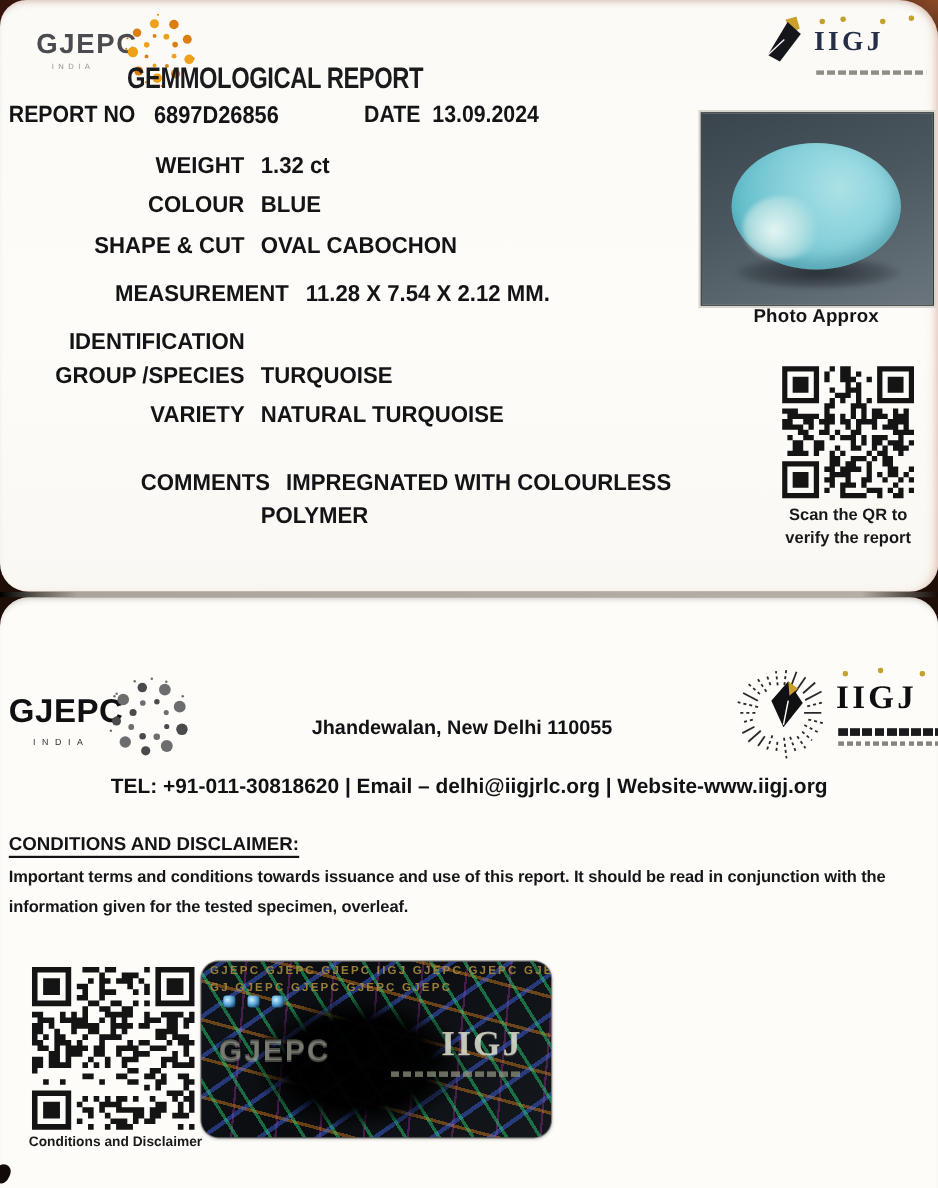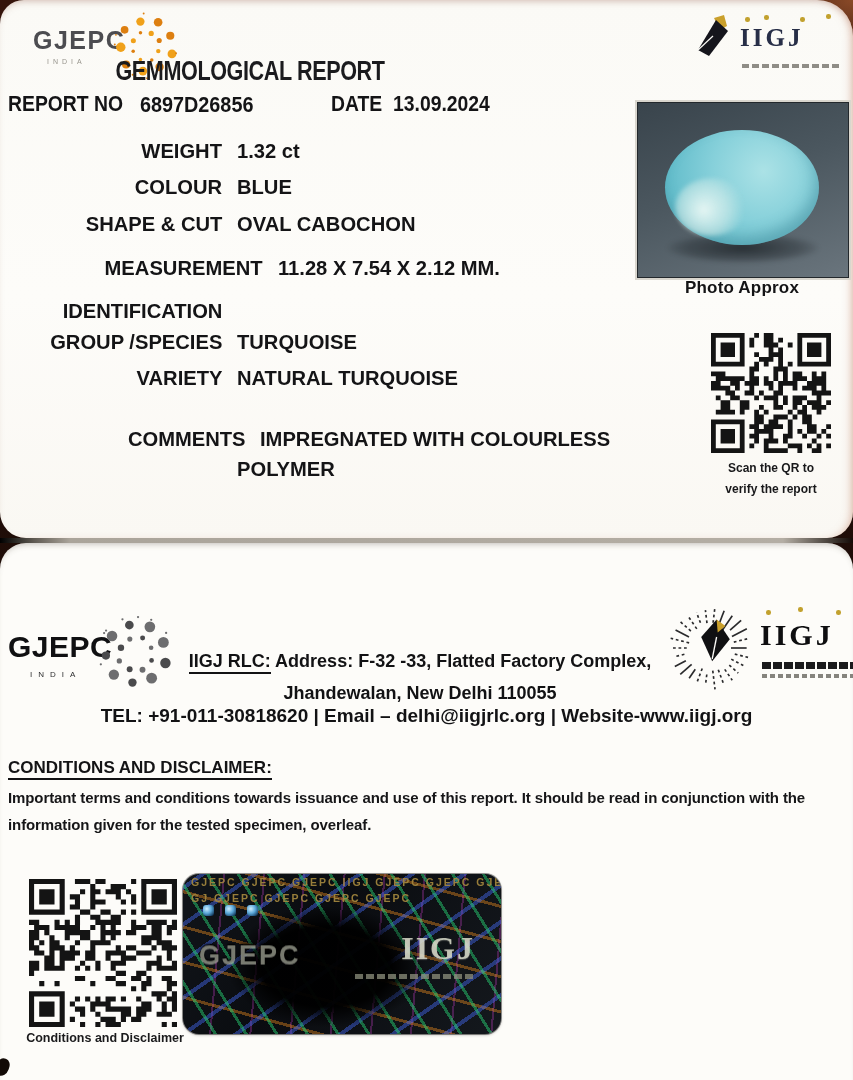--- a/index.html
+++ b/index.html
@@ -59,21 +59,21 @@
     background:radial-gradient(circle at 40% 55%, rgba(240,250,246,.9) 0%, rgba(220,240,236,.55) 45%, rgba(220,240,236,0) 75%);
     filter:blur(2px);}
   #gem-shadow{position:absolute;left:30px;top:130px;width:150px;height:30px;border-radius:50%;
     background:radial-gradient(ellipse at center, rgba(8,12,15,.6) 0%, rgba(8,12,15,.25) 55%, rgba(8,12,15,0) 75%);
     filter:blur(2px);}
   #photo-caption{position:absolute;left:637px;top:278px;width:210px;text-align:center;
     font-size:17px;font-weight:800;letter-spacing:.2px;}
 
   #qr-top{position:absolute;left:711px;top:332px;}
   #qr-top-caption{position:absolute;left:691px;top:458px;width:160px;text-align:center;
-    font-size:12px;font-weight:700;line-height:21px;color:#18181a;}
+    font-size:15px;font-weight:700;line-height:21px;color:#18181a;}
 
   
   #gjepc-bottom-txt{position:absolute;left:8px;top:630px;font-size:30px;font-weight:800;letter-spacing:.5px;color:#101012;}
   #gjepc-bottom-sub{position:absolute;left:30px;top:670px;font-size:8px;letter-spacing:6px;color:#2c2c2e;}
   #sun-bottom{position:absolute;left:96px;top:614px;}
   #rays{position:absolute;left:666px;top:604px;}
   #iigj-bottom-text{position:absolute;left:760px;top:618px;font-size:30px;letter-spacing:3px;color:#0e0e10;}
   #iigj-bottom-bar1{position:absolute;left:762px;top:662px;width:112px;height:7px;
     background:repeating-linear-gradient(90deg,#1b1b1d 0 9px,transparent 9px 11px);}
   #iigj-bottom-bar2{position:absolute;left:762px;top:674px;width:112px;height:4px;
@@ -299,21 +299,20 @@
     </svg>
   <div id="iigj-bottom-text" class="iigj-serif">IIGJ</div>
   <div class="gold-dot" style="left:766px;top:610px;"></div>
   <div class="gold-dot" style="left:798px;top:607px;"></div>
   <div class="gold-dot" style="left:836px;top:610px;"></div>
   <div id="iigj-bottom-bar1"></div>
   <div id="iigj-bottom-bar2"></div>
 </div>
 
 <div id="address">
-  <div><span id="org-label">IIGJ RLC:</span><span> Address: F-32 -33, Flatted Factory Complex,</span></div>
   <div>Jhandewalan, New Delhi 110055</div>
 </div>
 <div id="contact">TEL: +91-011-30818620 | Email – delhi@iigjrlc.org | Website-www.iigj.org</div>
 
 <div id="disc-heading"><span>CONDITIONS AND DISCLAIMER:</span></div>
 <div id="disc-text">Important terms and conditions towards issuance and use of this report. It should be read in conjunction with the information given for the tested specimen, overleaf.</div>
 
 <svg id="qr-bottom" width="148" height="150" viewBox="0 0 100 100">
     <path d="M31.03 0.00h3.45v3.45h-3.45zM34.48 0.00h3.45v3.45h-3.45zM37.93 0.00h3.45v3.45h-3.45zM44.83 0.00h3.45v3.45h-3.45zM48.28 0.00h3.45v3.45h-3.45zM68.97 0.00h3.45v3.45h-3.45zM41.38 3.45h3.45v3.45h-3.45zM55.17 3.45h3.45v3.45h-3.45zM58.62 3.45h3.45v3.45h-3.45zM62.07 3.45h3.45v3.45h-3.45zM34.48 6.90h3.45v3.45h-3.45zM41.38 6.90h3.45v3.45h-3.45zM44.83 6.90h3.45v3.45h-3.45zM51.72 6.90h3.45v3.45h-3.45zM55.17 6.90h3.45v3.45h-3.45zM58.62 6.90h3.45v3.45h-3.45zM65.52 6.90h3.45v3.45h-3.45zM27.59 10.34h3.45v3.45h-3.45zM31.03 10.34h3.45v3.45h-3.45zM41.38 10.34h3.45v3.45h-3.45zM58.62 10.34h3.45v3.45h-3.45zM68.97 10.34h3.45v3.45h-3.45zM31.03 13.79h3.45v3.45h-3.45zM41.38 13.79h3.45v3.45h-3.45zM44.83 13.79h3.45v3.45h-3.45zM48.28 13.79h3.45v3.45h-3.45zM62.07 13.79h3.45v3.45h-3.45zM68.97 13.79h3.45v3.45h-3.45zM27.59 17.24h3.45v3.45h-3.45zM31.03 17.24h3.45v3.45h-3.45zM41.38 17.24h3.45v3.45h-3.45zM34.48 20.69h3.45v3.45h-3.45zM37.93 20.69h3.45v3.45h-3.45zM48.28 20.69h3.45v3.45h-3.45zM51.72 20.69h3.45v3.45h-3.45zM62.07 20.69h3.45v3.45h-3.45zM68.97 20.69h3.45v3.45h-3.45zM31.03 24.14h3.45v3.45h-3.45zM41.38 24.14h3.45v3.45h-3.45zM44.83 24.14h3.45v3.45h-3.45zM55.17 24.14h3.45v3.45h-3.45zM58.62 24.14h3.45v3.45h-3.45zM0.00 27.59h3.45v3.45h-3.45zM3.45 27.59h3.45v3.45h-3.45zM17.24 27.59h3.45v3.45h-3.45zM24.14 27.59h3.45v3.45h-3.45zM31.03 27.59h3.45v3.45h-3.45zM44.83 27.59h3.45v3.45h-3.45zM48.28 27.59h3.45v3.45h-3.45zM51.72 27.59h3.45v3.45h-3.45zM55.17 27.59h3.45v3.45h-3.45zM58.62 27.59h3.45v3.45h-3.45zM68.97 27.59h3.45v3.45h-3.45zM79.31 27.59h3.45v3.45h-3.45zM82.76 27.59h3.45v3.45h-3.45zM86.21 27.59h3.45v3.45h-3.45zM89.66 27.59h3.45v3.45h-3.45zM96.55 27.59h3.45v3.45h-3.45zM3.45 31.03h3.45v3.45h-3.45zM6.90 31.03h3.45v3.45h-3.45zM10.34 31.03h3.45v3.45h-3.45zM17.24 31.03h3.45v3.45h-3.45zM20.69 31.03h3.45v3.45h-3.45zM24.14 31.03h3.45v3.45h-3.45zM27.59 31.03h3.45v3.45h-3.45zM31.03 31.03h3.45v3.45h-3.45zM41.38 31.03h3.45v3.45h-3.45zM48.28 31.03h3.45v3.45h-3.45zM55.17 31.03h3.45v3.45h-3.45zM68.97 31.03h3.45v3.45h-3.45zM72.41 31.03h3.45v3.45h-3.45zM75.86 31.03h3.45v3.45h-3.45zM82.76 31.03h3.45v3.45h-3.45zM86.21 31.03h3.45v3.45h-3.45zM93.10 31.03h3.45v3.45h-3.45zM96.55 31.03h3.45v3.45h-3.45zM0.00 34.48h3.45v3.45h-3.45zM3.45 34.48h3.45v3.45h-3.45zM10.34 34.48h3.45v3.45h-3.45zM24.14 34.48h3.45v3.45h-3.45zM27.59 34.48h3.45v3.45h-3.45zM31.03 34.48h3.45v3.45h-3.45zM34.48 34.48h3.45v3.45h-3.45zM37.93 34.48h3.45v3.45h-3.45zM48.28 34.48h3.45v3.45h-3.45zM51.72 34.48h3.45v3.45h-3.45zM55.17 34.48h3.45v3.45h-3.45zM58.62 34.48h3.45v3.45h-3.45zM65.52 34.48h3.45v3.45h-3.45zM68.97 34.48h3.45v3.45h-3.45zM82.76 34.48h3.45v3.45h-3.45zM86.21 34.48h3.45v3.45h-3.45zM93.10 34.48h3.45v3.45h-3.45zM0.00 37.93h3.45v3.45h-3.45zM3.45 37.93h3.45v3.45h-3.45zM13.79 37.93h3.45v3.45h-3.45zM24.14 37.93h3.45v3.45h-3.45zM34.48 37.93h3.45v3.45h-3.45zM37.93 37.93h3.45v3.45h-3.45zM48.28 37.93h3.45v3.45h-3.45zM55.17 37.93h3.45v3.45h-3.45zM75.86 37.93h3.45v3.45h-3.45zM79.31 37.93h3.45v3.45h-3.45zM82.76 37.93h3.45v3.45h-3.45zM86.21 37.93h3.45v3.45h-3.45zM0.00 41.38h3.45v3.45h-3.45zM6.90 41.38h3.45v3.45h-3.45zM13.79 41.38h3.45v3.45h-3.45zM17.24 41.38h3.45v3.45h-3.45zM31.03 41.38h3.45v3.45h-3.45zM41.38 41.38h3.45v3.45h-3.45zM44.83 41.38h3.45v3.45h-3.45zM48.28 41.38h3.45v3.45h-3.45zM51.72 41.38h3.45v3.45h-3.45zM75.86 41.38h3.45v3.45h-3.45zM79.31 41.38h3.45v3.45h-3.45zM86.21 41.38h3.45v3.45h-3.45zM89.66 41.38h3.45v3.45h-3.45zM93.10 41.38h3.45v3.45h-3.45zM0.00 44.83h3.45v3.45h-3.45zM3.45 44.83h3.45v3.45h-3.45zM13.79 44.83h3.45v3.45h-3.45zM17.24 44.83h3.45v3.45h-3.45zM20.69 44.83h3.45v3.45h-3.45zM27.59 44.83h3.45v3.45h-3.45zM41.38 44.83h3.45v3.45h-3.45zM58.62 44.83h3.45v3.45h-3.45zM65.52 44.83h3.45v3.45h-3.45zM68.97 44.83h3.45v3.45h-3.45zM82.76 44.83h3.45v3.45h-3.45zM89.66 44.83h3.45v3.45h-3.45zM93.10 44.83h3.45v3.45h-3.45zM96.55 44.83h3.45v3.45h-3.45zM3.45 48.28h3.45v3.45h-3.45zM6.90 48.28h3.45v3.45h-3.45zM13.79 48.28h3.45v3.45h-3.45zM20.69 48.28h3.45v3.45h-3.45zM24.14 48.28h3.45v3.45h-3.45zM27.59 48.28h3.45v3.45h-3.45zM31.03 48.28h3.45v3.45h-3.45zM37.93 48.28h3.45v3.45h-3.45zM41.38 48.28h3.45v3.45h-3.45zM51.72 48.28h3.45v3.45h-3.45zM55.17 48.28h3.45v3.45h-3.45zM58.62 48.28h3.45v3.45h-3.45zM62.07 48.28h3.45v3.45h-3.45zM72.41 48.28h3.45v3.45h-3.45zM75.86 48.28h3.45v3.45h-3.45zM79.31 48.28h3.45v3.45h-3.45zM93.10 48.28h3.45v3.45h-3.45zM10.34 51.72h3.45v3.45h-3.45zM13.79 51.72h3.45v3.45h-3.45zM20.69 51.72h3.45v3.45h-3.45zM24.14 51.72h3.45v3.45h-3.45zM27.59 51.72h3.45v3.45h-3.45zM37.93 51.72h3.45v3.45h-3.45zM41.38 51.72h3.45v3.45h-3.45zM51.72 51.72h3.45v3.45h-3.45zM62.07 51.72h3.45v3.45h-3.45zM65.52 51.72h3.45v3.45h-3.45zM68.97 51.72h3.45v3.45h-3.45zM86.21 51.72h3.45v3.45h-3.45zM93.10 51.72h3.45v3.45h-3.45zM0.00 55.17h3.45v3.45h-3.45zM3.45 55.17h3.45v3.45h-3.45zM10.34 55.17h3.45v3.45h-3.45zM13.79 55.17h3.45v3.45h-3.45zM20.69 55.17h3.45v3.45h-3.45zM34.48 55.17h3.45v3.45h-3.45zM44.83 55.17h3.45v3.45h-3.45zM55.17 55.17h3.45v3.45h-3.45zM58.62 55.17h3.45v3.45h-3.45zM62.07 55.17h3.45v3.45h-3.45zM79.31 55.17h3.45v3.45h-3.45zM82.76 55.17h3.45v3.45h-3.45zM86.21 55.17h3.45v3.45h-3.45zM96.55 55.17h3.45v3.45h-3.45zM0.00 58.62h3.45v3.45h-3.45zM3.45 58.62h3.45v3.45h-3.45zM10.34 58.62h3.45v3.45h-3.45zM13.79 58.62h3.45v3.45h-3.45zM17.24 58.62h3.45v3.45h-3.45zM20.69 58.62h3.45v3.45h-3.45zM31.03 58.62h3.45v3.45h-3.45zM37.93 58.62h3.45v3.45h-3.45zM44.83 58.62h3.45v3.45h-3.45zM55.17 58.62h3.45v3.45h-3.45zM79.31 58.62h3.45v3.45h-3.45zM86.21 58.62h3.45v3.45h-3.45zM89.66 58.62h3.45v3.45h-3.45zM93.10 58.62h3.45v3.45h-3.45zM96.55 58.62h3.45v3.45h-3.45zM0.00 62.07h3.45v3.45h-3.45zM58.62 62.07h3.45v3.45h-3.45zM62.07 62.07h3.45v3.45h-3.45zM72.41 62.07h3.45v3.45h-3.45zM75.86 62.07h3.45v3.45h-3.45zM31.03 65.52h3.45v3.45h-3.45zM34.48 65.52h3.45v3.45h-3.45zM51.72 65.52h3.45v3.45h-3.45zM55.17 65.52h3.45v3.45h-3.45zM68.97 65.52h3.45v3.45h-3.45zM72.41 65.52h3.45v3.45h-3.45zM79.31 65.52h3.45v3.45h-3.45zM89.66 65.52h3.45v3.45h-3.45zM93.10 65.52h3.45v3.45h-3.45zM6.90 68.97h3.45v3.45h-3.45zM17.24 68.97h3.45v3.45h-3.45zM41.38 68.97h3.45v3.45h-3.45zM58.62 68.97h3.45v3.45h-3.45zM62.07 68.97h3.45v3.45h-3.45zM75.86 68.97h3.45v3.45h-3.45zM79.31 68.97h3.45v3.45h-3.45zM93.10 68.97h3.45v3.45h-3.45zM96.55 68.97h3.45v3.45h-3.45zM68.97 72.41h3.45v3.45h-3.45zM75.86 72.41h3.45v3.45h-3.45zM93.10 72.41h3.45v3.45h-3.45zM82.76 75.86h3.45v3.45h-3.45zM86.21 75.86h3.45v3.45h-3.45zM89.66 75.86h3.45v3.45h-3.45zM96.55 75.86h3.45v3.45h-3.45zM31.03 79.31h3.45v3.45h-3.45zM37.93 79.31h3.45v3.45h-3.45zM44.83 79.31h3.45v3.45h-3.45zM51.72 79.31h3.45v3.45h-3.45zM55.17 79.31h3.45v3.45h-3.45zM62.07 79.31h3.45v3.45h-3.45zM72.41 79.31h3.45v3.45h-3.45zM86.21 79.31h3.45v3.45h-3.45zM93.10 79.31h3.45v3.45h-3.45zM96.55 79.31h3.45v3.45h-3.45zM27.59 82.76h3.45v3.45h-3.45zM41.38 82.76h3.45v3.45h-3.45zM44.83 82.76h3.45v3.45h-3.45zM48.28 82.76h3.45v3.45h-3.45zM51.72 82.76h3.45v3.45h-3.45zM75.86 82.76h3.45v3.45h-3.45zM79.31 82.76h3.45v3.45h-3.45zM89.66 82.76h3.45v3.45h-3.45zM96.55 82.76h3.45v3.45h-3.45zM31.03 86.21h3.45v3.45h-3.45zM34.48 86.21h3.45v3.45h-3.45zM41.38 86.21h3.45v3.45h-3.45zM51.72 86.21h3.45v3.45h-3.45zM55.17 86.21h3.45v3.45h-3.45zM58.62 86.21h3.45v3.45h-3.45zM62.07 86.21h3.45v3.45h-3.45zM65.52 86.21h3.45v3.45h-3.45zM72.41 86.21h3.45v3.45h-3.45zM75.86 86.21h3.45v3.45h-3.45zM79.31 86.21h3.45v3.45h-3.45zM89.66 86.21h3.45v3.45h-3.45zM96.55 86.21h3.45v3.45h-3.45zM34.48 89.66h3.45v3.45h-3.45zM44.83 89.66h3.45v3.45h-3.45zM62.07 89.66h3.45v3.45h-3.45zM65.52 89.66h3.45v3.45h-3.45zM72.41 89.66h3.45v3.45h-3.45zM75.86 89.66h3.45v3.45h-3.45zM86.21 89.66h3.45v3.45h-3.45zM89.66 89.66h3.45v3.45h-3.45zM93.10 89.66h3.45v3.45h-3.45zM27.59 93.10h3.45v3.45h-3.45zM48.28 93.10h3.45v3.45h-3.45zM51.72 93.10h3.45v3.45h-3.45zM55.17 93.10h3.45v3.45h-3.45zM62.07 93.10h3.45v3.45h-3.45zM68.97 93.10h3.45v3.45h-3.45zM72.41 93.10h3.45v3.45h-3.45zM34.48 96.55h3.45v3.45h-3.45zM44.83 96.55h3.45v3.45h-3.45zM51.72 96.55h3.45v3.45h-3.45zM55.17 96.55h3.45v3.45h-3.45zM58.62 96.55h3.45v3.45h-3.45zM89.66 96.55h3.45v3.45h-3.45zM96.55 96.55h3.45v3.45h-3.45zM0.00 0.00h24.14v24.14h-24.14zM3.45 3.45h17.24v17.24h-17.24zM6.90 6.90h10.34v10.34h-10.34zM75.86 0.00h24.14v24.14h-24.14zM79.31 3.45h17.24v17.24h-17.24zM82.76 6.90h10.34v10.34h-10.34zM0.00 75.86h24.14v24.14h-24.14zM3.45 79.31h17.24v17.24h-17.24zM6.90 82.76h10.34v10.34h-10.34z" fill="#141414" fill-rule="evenodd"></path>
   </svg>

